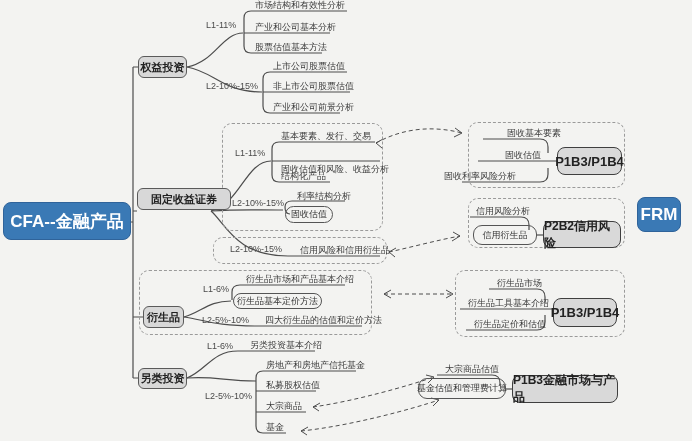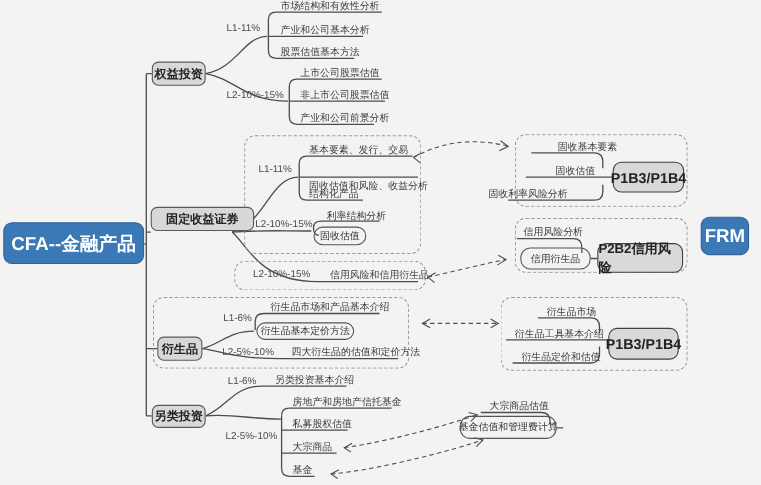--- a/index.html
+++ b/index.html
@@ -178,14 +178,17 @@
   <div class="txt" style="left:468px;top:299px;text-align:right;">衍生品工具基本介绍</div>
   <div class="txt" style="left:474px;top:320px;">衍生品定价和估值</div>
   <div class="gbox" style="left:553px;top:298px;width:64px;height:29px;font-size:13px;">
     <span>P1B3/P1B4</span>
   </div>
 
   <div class="txt" style="left:445px;top:365px;">大宗商品估值</div>
   <div class="cap" style="left:418px;top:378px;width:88px;height:21px;">
     <span>基金估值和管理费计算</span>
   </div>
+  <div class="gbox" style="left:512px;top:375px;width:106px;height:28px;">
+    <span>P1B3金融市场与产品</span>
+  </div>
 
 </div>
 
 </body></html>

